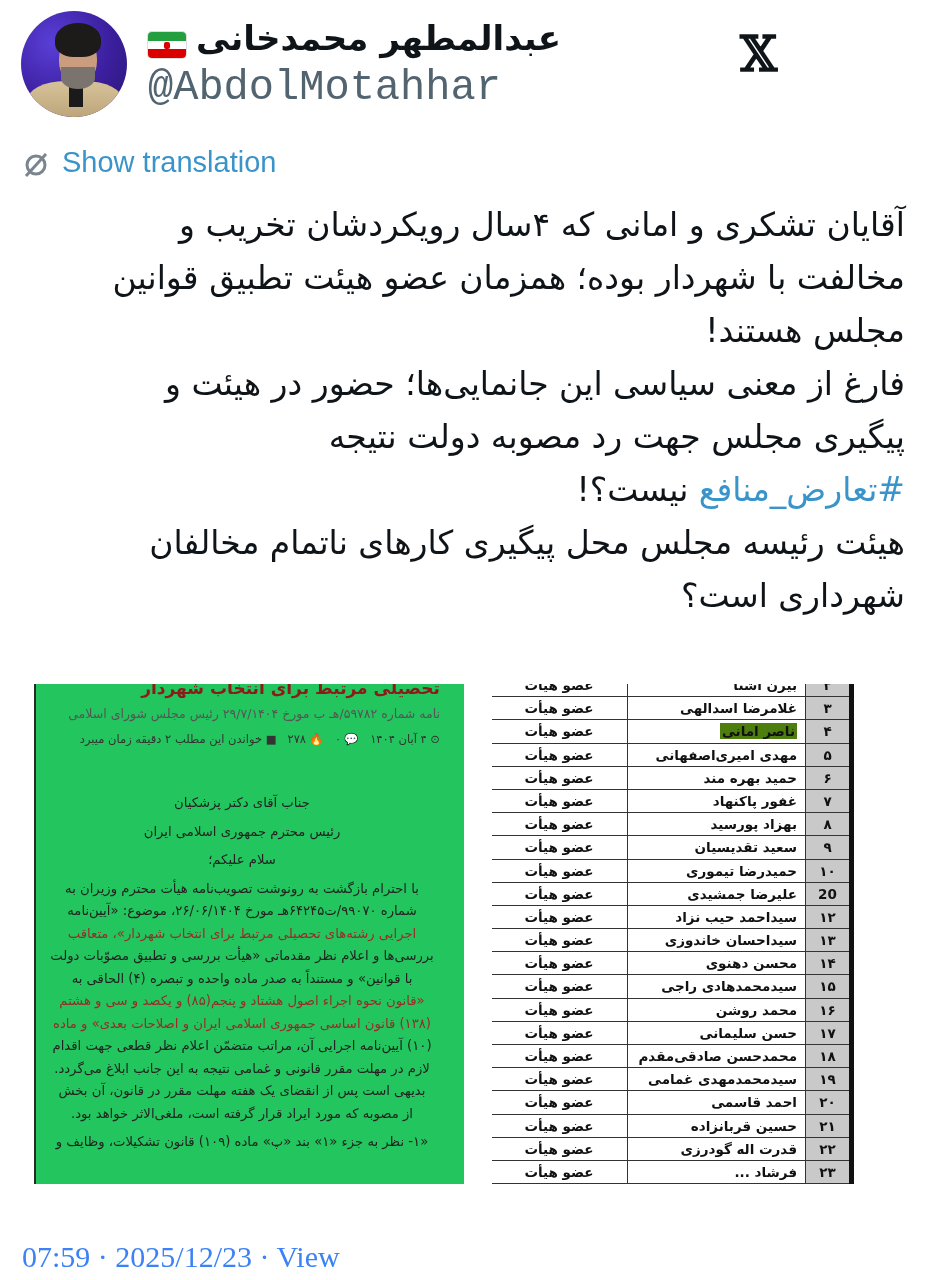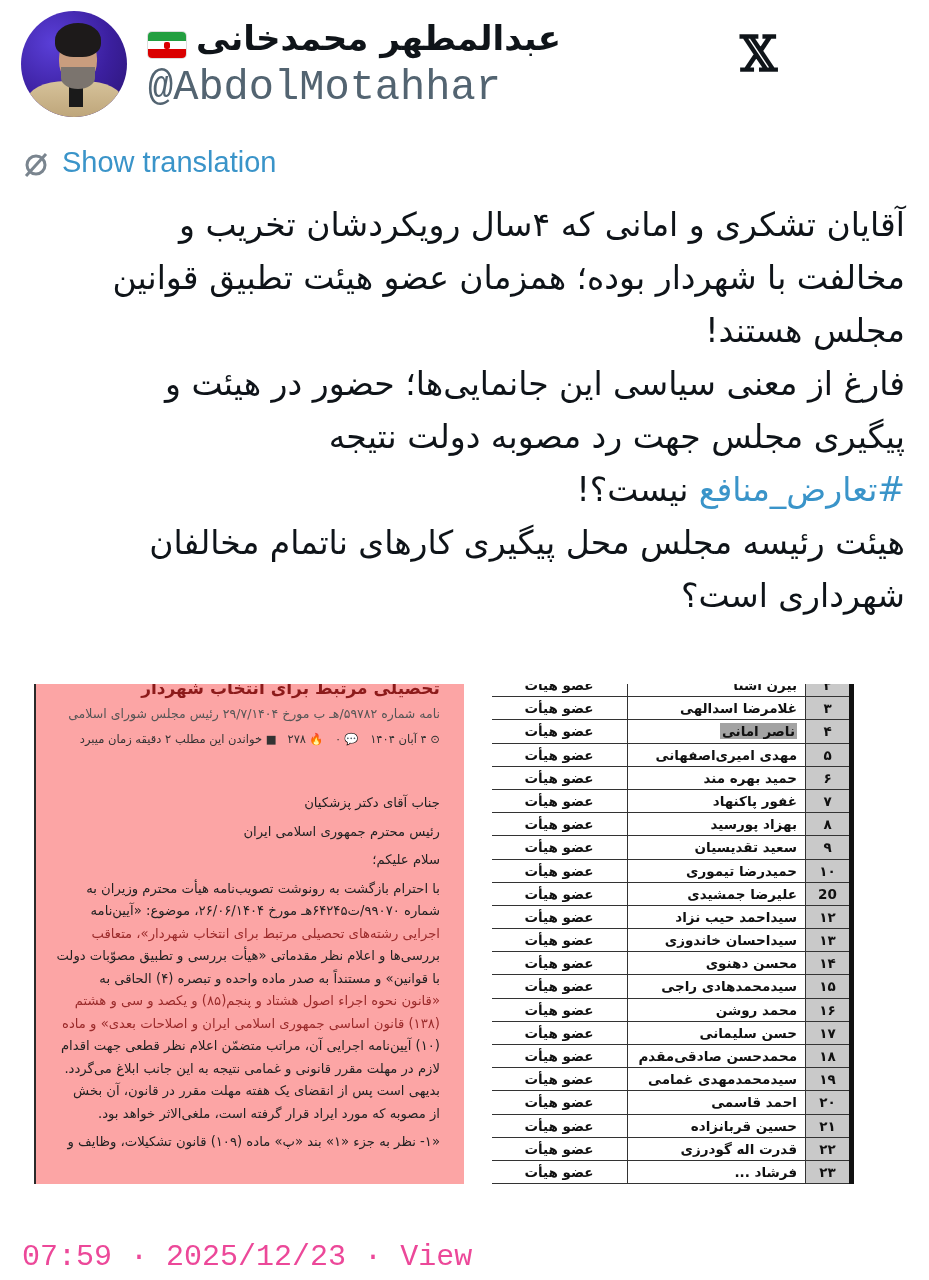--- a/index.html
+++ b/index.html
@@ -34,40 +34,40 @@
 
   .tweet-text {
     position: absolute; right: 24px; top: 198px; width: 890px;
     direction: rtl; text-align: right;
     font-family: "DejaVu Sans", sans-serif; font-size: 33px; line-height: 53px; color: #0f1419;
   }
   .tweet-text p { white-space: nowrap; }
   .hashtag { color: #3a94c9; }
 
   .media { position: absolute; left: 22px; top: 660px; width: 886px; height: 530px; border-radius: 24px; overflow: hidden; background: #fff; }
-  .doc-left { position: absolute; left: 12px; top: 24px; width: 430px; height: 500px; background: #fca5a5; overflow: hidden; direction: rtl; text-align: right; padding-left: 12px; }
+  .doc-left { position: absolute; left: 12px; top: 24px; width: 430px; height: 500px; background: #22c55e; overflow: hidden; direction: rtl; text-align: center; padding-left: 12px; }
   .doc-left .divider { position: absolute; left: 0; top: 0; width: 2px; height: 100%; background: #2a2a2a; }
   .doc-title { position: absolute; right: 24px; top: -6px; font-weight: bold; font-size: 17px; color: #8c1a1a; white-space: nowrap; }
   .doc-sub { position: absolute; right: 24px; top: 22px; font-size: 12.5px; color: #555; white-space: nowrap; }
   .doc-meta { position: absolute; right: 24px; top: 48px; font-size: 11.5px; color: #333; white-space: nowrap; }
   .doc-body { position: absolute; right: 24px; top: 108px; width: 396px; font-size: 13.2px; line-height: 22.5px; color: #222; }
   .doc-body p { white-space: nowrap; }
   .doc-body .red { color: #9a2a2a; }
   .doc-body .gap { height: 6px; }
 
   .doc-right { position: absolute; left: 470px; top: 24px; width: 400px; height: 500px; background: #fff; overflow: hidden; direction: rtl; }
   .tbl { position: absolute; right: 38px; top: 0; width: 368px; border-right: 5px solid #111; border-left: 5px solid #111; }
   .row { display: flex; height: 23.2px; border-bottom: 1px solid #333; font-size: 13.5px; font-weight: bold; color: #111; }
   .row .num { width: 44px; background: #c9c9c9; text-align: center; line-height: 23px; border-left: 1px solid #333; }
   .row .nm { width: 178px; padding-right: 8px; line-height: 23px; border-left: 1px solid #333; white-space: nowrap; }
   .row .rl { flex: 1; text-align: center; line-height: 23px; white-space: nowrap; }
-  .hl { background: #a3a3a3; padding: 0 2px; }
+  .hl { background: #4d7c0f; padding: 0 2px; }
   .row.top { margin-top: -10px; }
 
-  .timestamp { position: absolute; left: 22px; top: 1240px; font-family: Liberation Mono, monospace; font-size: 30px; color: #ec4899; }
+  .timestamp { position: absolute; left: 22px; top: 1240px; font-family: Liberation Serif, serif; font-size: 30px; color: #3b82f6; }
 </style>
 </head>
 <body>
 
 <div class="avatar">
   <div class="jacket"></div>
   <div class="neck"></div>
   <div class="face"></div>
   <div class="hair"></div>
   <div class="beard"></div>

